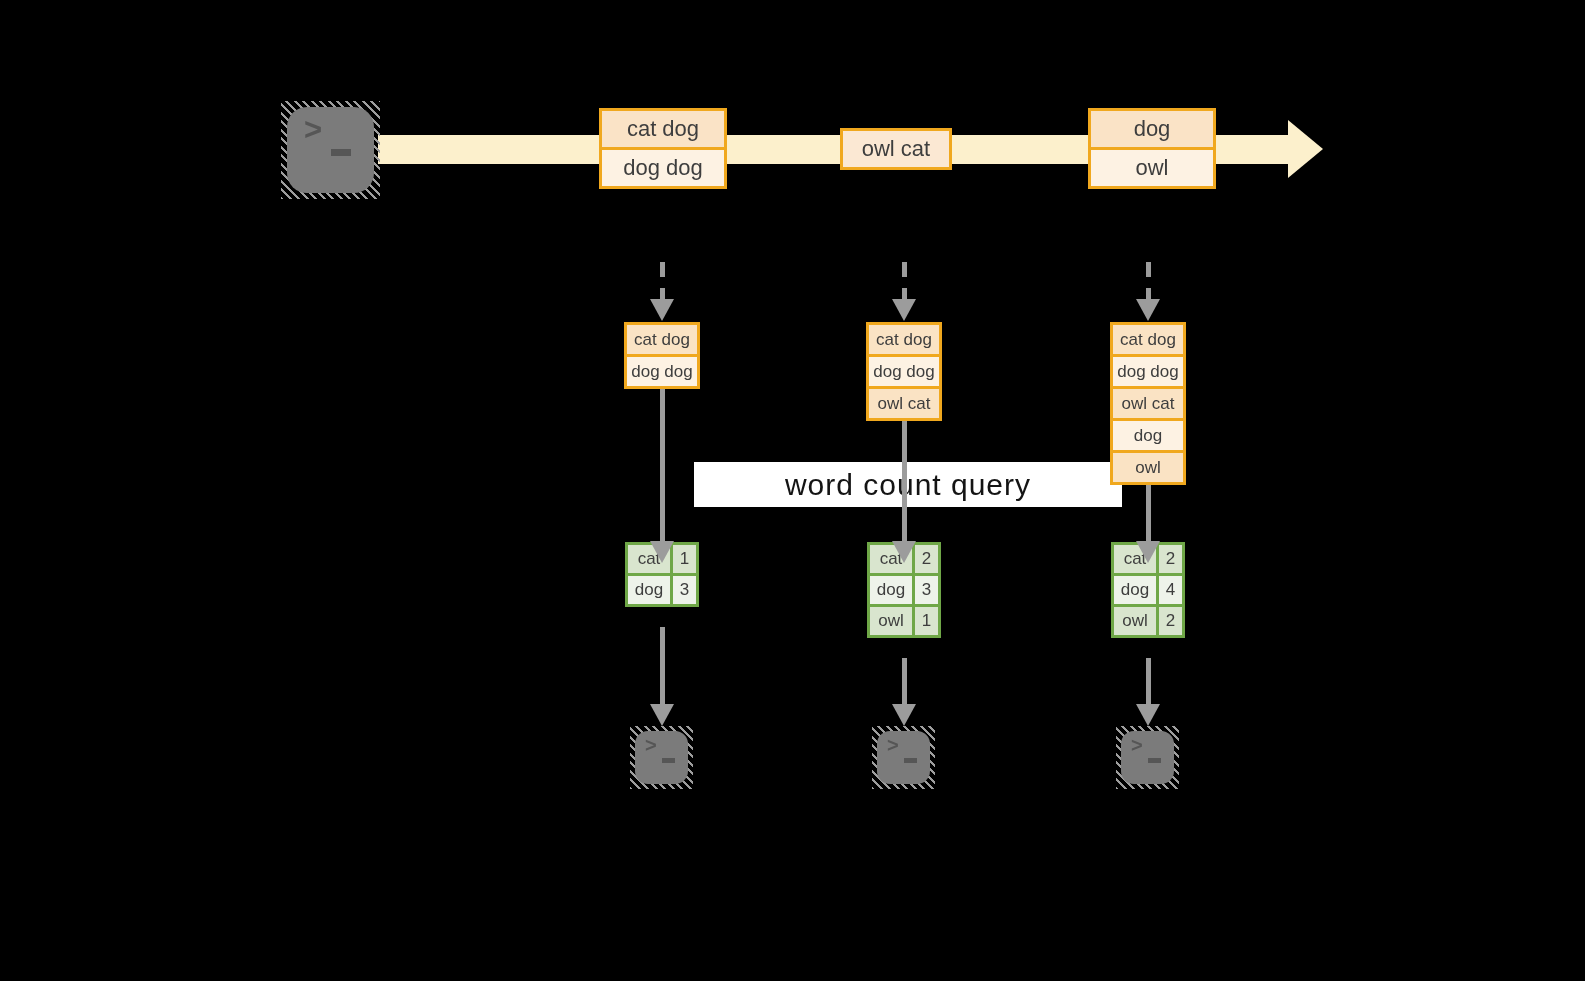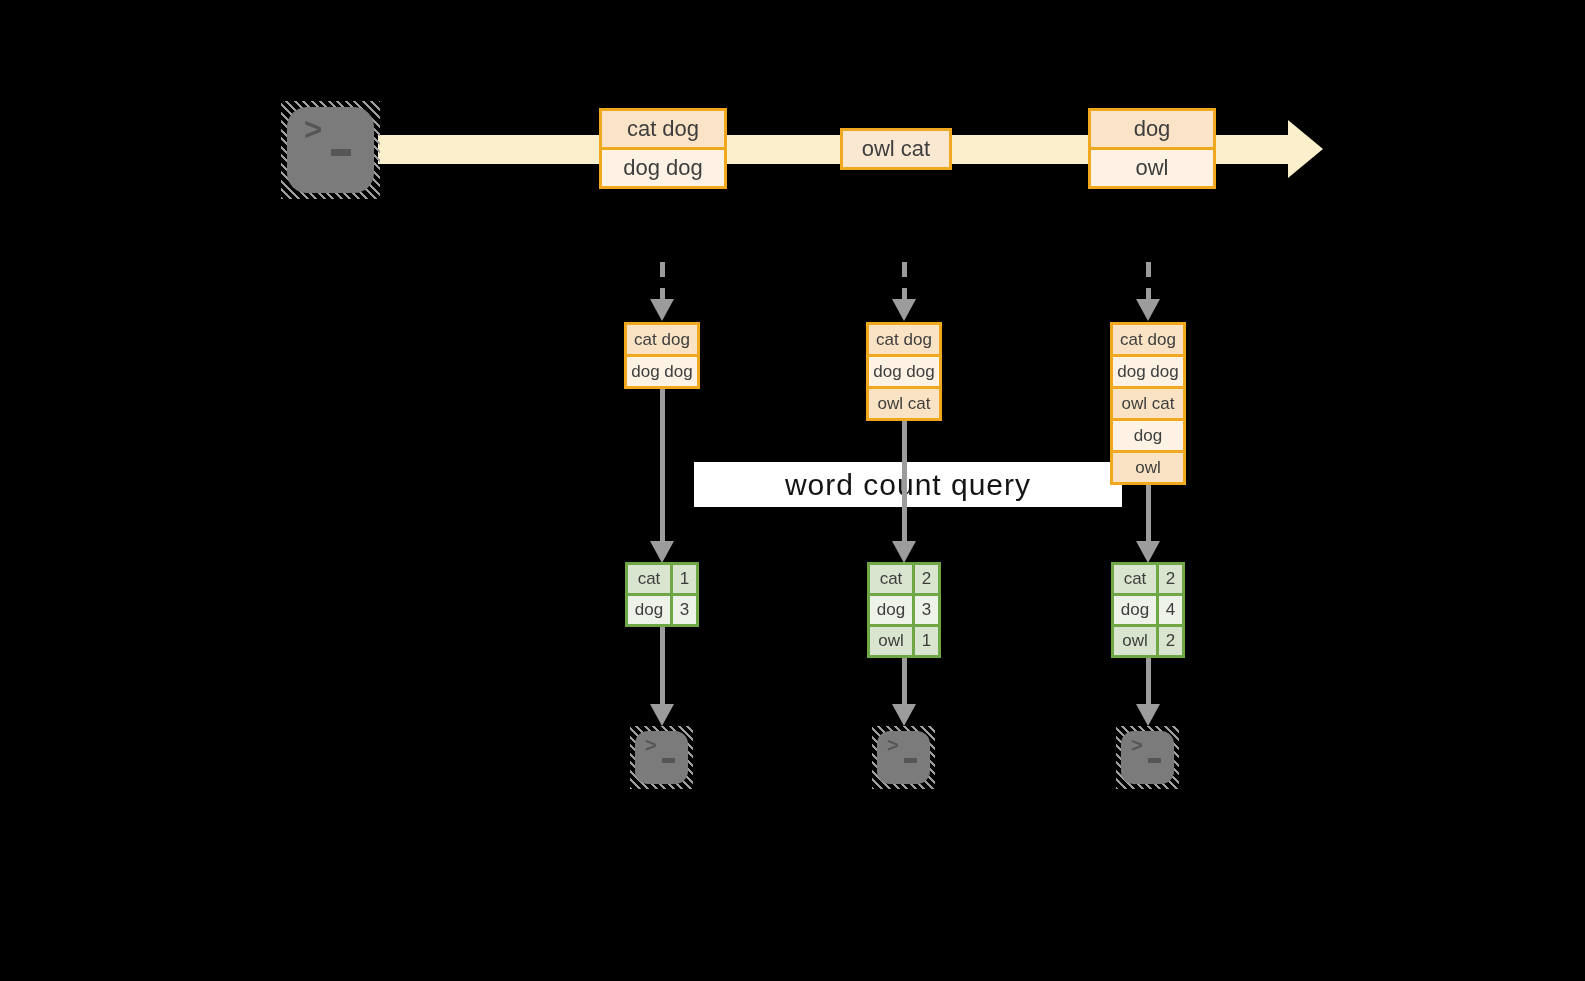--- a/index.html
+++ b/index.html
@@ -36,21 +36,21 @@
     border-left:12px solid transparent;border-right:12px solid transparent;border-top:22px solid #9c9c9c;}
   
   .stack{position:absolute;top:322px;width:76px;border:3px solid #f0a81e;z-index:4;text-align:center;box-sizing:border-box;}
   .stack-row{height:29px;line-height:29px;font-size:17px;background:#fdf2e3;}
   .stack-row + .stack-row{border-top:3px solid #f0a81e;}
   .stack-row:nth-child(odd){background:#fae3c4;}
   
   .banner{position:absolute;left:694px;top:462px;width:428px;height:45px;background:#ffffff;z-index:3;
     display:flex;align-items:center;justify-content:center;font-size:30px;font-weight:300;color:#141414;letter-spacing:1px;}
   
-  .gtable{position:absolute;top:562px;width:74px;border:3px solid #6fa747;z-index:4;box-sizing:border-box;}
+  .gtable{position:absolute;top:542px;width:74px;border:3px solid #6fa747;z-index:4;box-sizing:border-box;}
   .grow{display:flex;height:28px;line-height:28px;font-size:17px;}
   .grow + .grow{border-top:3px solid #6fa747;}
   .gword{width:42px;text-align:center;}
   .gnum{width:23px;border-left:3px solid #6fa747;text-align:center;}
   .grow:nth-child(odd) .gword,.grow:nth-child(odd) .gnum{background:#d9e5ce;}
   .grow:nth-child(even) .gword,.grow:nth-child(even) .gnum{background:#eef3ea;}
 </style>
 </head>
 <body>
 

